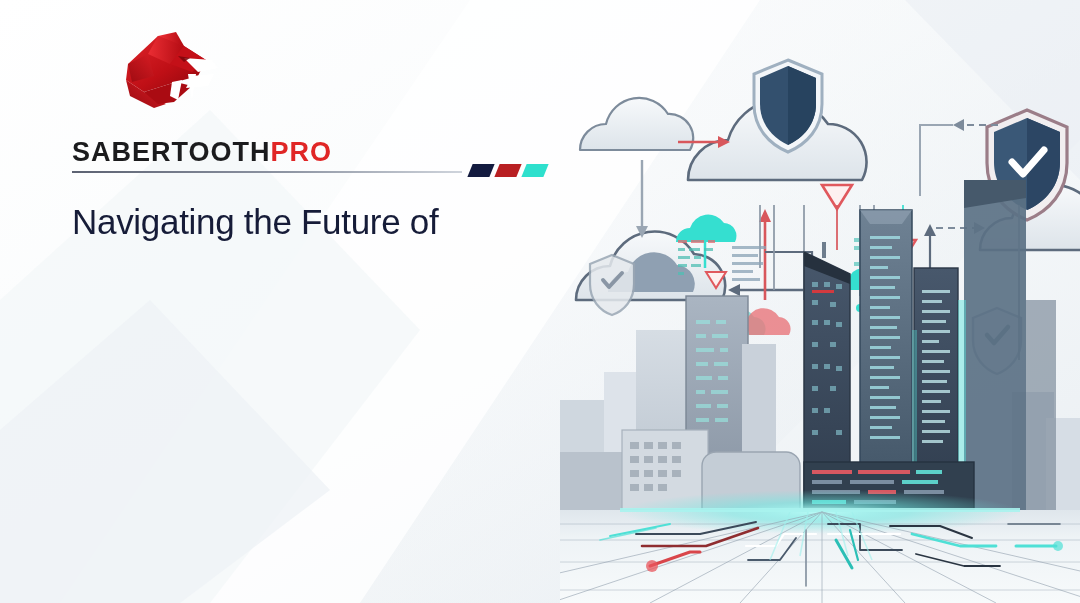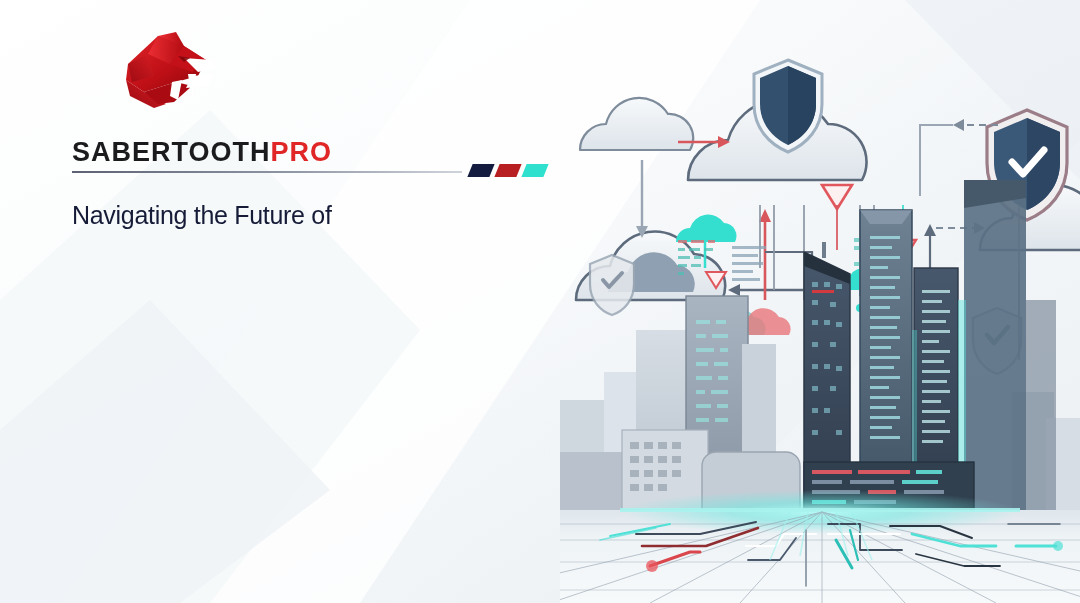--- a/index.html
+++ b/index.html
@@ -83,21 +83,21 @@
     width: 22px; height: 13px;
     transform: skewX(-22deg);
   }
   .accent.a1 { background: #131b3f; }
   .accent.a2 { background: #b81f22; }
   .accent.a3 { background: #2ee0cd; }
 
   
   .subtitle {
     margin-top: 18px;
-    font-size: 25px;
+    font-size: 35px;
     font-weight: 400;
     line-height: 1.38;
     color: #161c38;
     letter-spacing: -0.3px;
   }
   .subtitle .ln { display: block; }
 
   
   .art {
     position: absolute;

